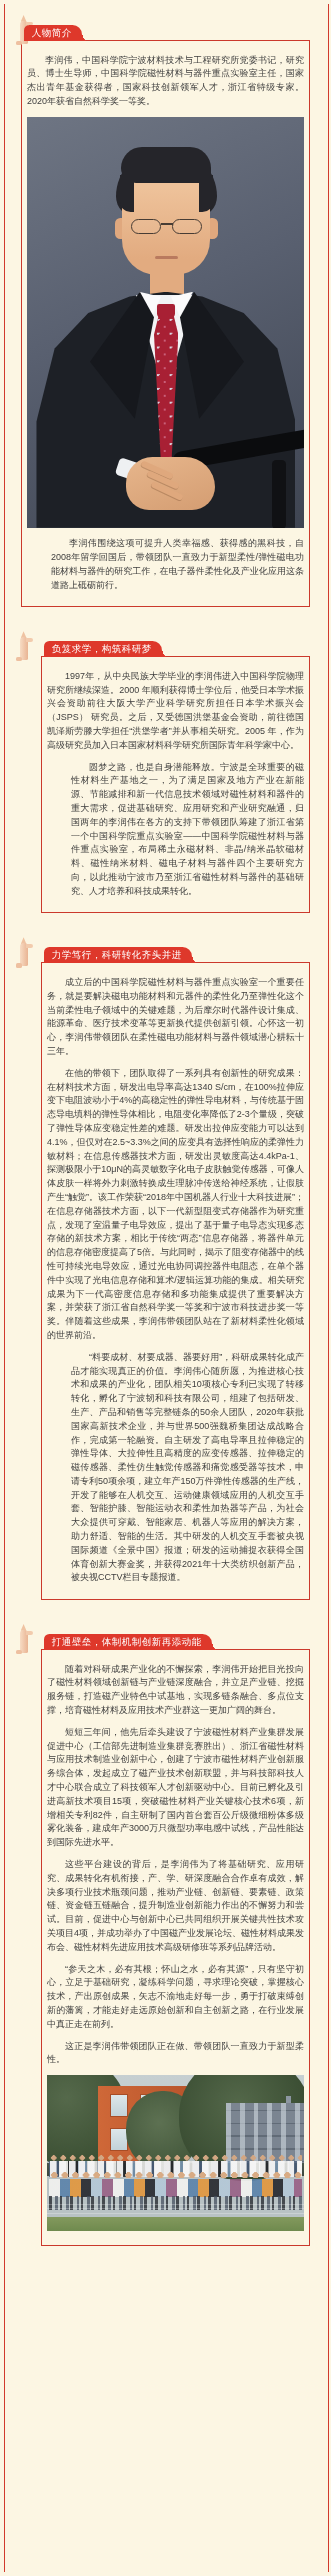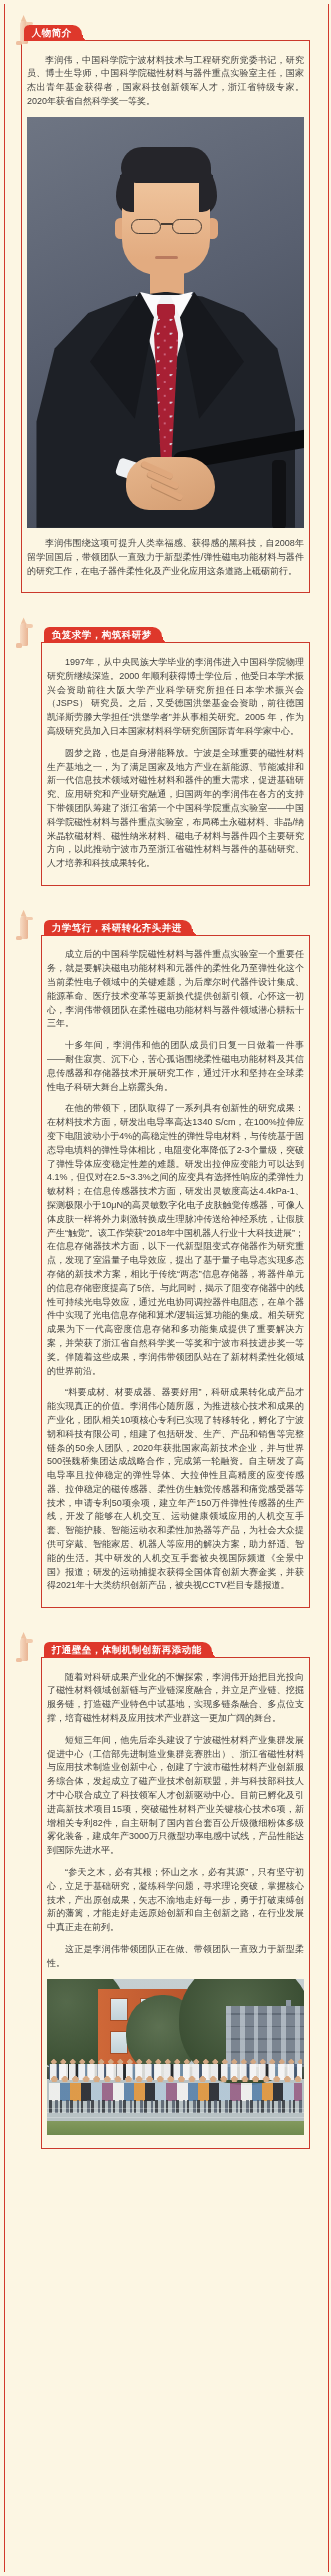--- a/index.html
+++ b/index.html
@@ -24,38 +24,38 @@
     background:linear-gradient(90deg,#f7dcc4,#eab globalization,#eab globalization); background:linear-gradient(90deg,#f7dcc4,#e9b493); border-radius:3.7px 3.7px 1.6px 1.6px; }
   .tower .t-tip { position:absolute; left:8.5px; top:0.5px; width:5.8px; height:6.9px; background:#efc3a2;
     clip-path:polygon(50% 0,100% 100%,0 100%); }
   .tower .t-arm { position:absolute; left:14.3px; top:7.4px; width:6.4px; height:3.7px; background:#f2cbad; border-radius:0 3.2px 3.2px 0; }
   .tower .t-base { position:absolute; left:4.2px; top:26.5px; width:5.3px; height:4.2px; background:#eec0a0; border-radius:1.6px; }
 
   .badge {
     position:relative; display:inline-block; z-index:2;
     margin-left:3.7px; margin-bottom:-1.1px;
     background:#de382b; color:#fff;
-    font-size:9.5px; font-weight:bold; letter-spacing:0.5px;
+    font-size:9.5px; font-weight:normal; letter-spacing:0.5px;
     line-height:16px; padding:0 10.6px 0 7.4px;
     border-radius:5.3px 9.5px 0 0;
   }
   .badge::after {
     content:""; position:absolute; right:-6.4px; bottom:0; width:6.4px; height:6.4px;
     background:radial-gradient(circle at 100% 0, rgba(222,56,43,0) 6.1px, #de382b 6.4px);
   }
 
   .box {
     position:relative; border:1.1px solid #cb392c;
     padding:12.7px 5.3px 13.8px 5.3px; background:transparent;
   }
   .box p {
     font-size:9px; line-height:13.8px; text-indent:2em;
     text-align:justify; margin:0 0 8px 0; color:#3e3e3e;
   }
-  .box p:last-child { margin-bottom:0; }
+  .box p:last-child { margin-bottom:0;margin-left:24px; }
 
   .photo { position:relative; width:100%; overflow:hidden; }
   .photo.portrait { height:411px; margin:4.2px 0 9.5px 0;
     background:linear-gradient(155deg,#6e7583 0%,#596070 45%,#3f4552 100%); }
   .photo.group { height:156px; margin:4.2px 0 0 0; background:linear-gradient(#c6cfd1,#b8c2c4 60%); }
 
   
   .p-hairback { position:absolute; left:89px; top:31px; width:101px; height:69px; background:#25252a; border-radius:50px 50px 21px 21px; }
   .p-ear { position:absolute; top:101px; width:11.7px; height:21px; background:#e0a87e; border-radius:5.3px; }
   .p-ear.l { left:88px; } .p-ear.r { left:179px; }
@@ -202,37 +202,37 @@
   <div class="section next">
     <div class="tower">
       <div class="t-tip"></div>
         <div class="t-body"></div>
         <div class="t-arm"></div>
         <div class="t-base"></div>
     </div>
     <div class="badge">力学笃行，科研转化齐头并进</div>
     <div class="box">
       <p>成立后的中国科学院磁性材料与器件重点实验室一个重要任务，就是要解决磁电功能材料和元器件的柔性化乃至弹性化这个当前柔性电子领域中的关键难题，为后摩尔时代器件设计集成、能源革命、医疗技术变革等更新换代提供创新引领。心怀这一初心，李润伟带领团队在柔性磁电功能材料与器件领域潜心耕耘十三年。</p>
-      <p>十多年间，李润伟和他的团队成员们日复一日做着一件事——耐住寂寞、沉下心，苦心孤诣围绕柔性磁电功能材料及其信息传感器和存储器技术开展研究工作，通过汗水和坚持在全球柔性电子科研大舞台上崭露头角。</p>
       <p>在他的带领下，团队取得了一系列具有创新性的研究成果：在材料技术方面，研发出电导率高达1340 S/cm，在100%拉伸应变下电阻波动小于4%的高稳定性的弹性导电材料，与传统基于固态导电填料的弹性导体相比，电阻变化率降低了2-3个量级，突破了弹性导体应变稳定性差的难题。研发出拉伸应变能力可以达到4.1%，但仅对在2.5~3.3%之间的应变具有选择性响应的柔弹性力敏材料；在信息传感器技术方面，研发出灵敏度高达4.4kPa-1、探测极限小于10μN的高灵敏数字化电子皮肤触觉传感器，可像人体皮肤一样将外力刺激转换成生理脉冲传送给神经系统，让假肢产生“触觉”。该工作荣获“2018年中国机器人行业十大科技进展”；在信息存储器技术方面，以下一代新型阻变式存储器作为研究重点，发现了室温量子电导效应，提出了基于量子电导态实现多态存储的新技术方案，相比于传统“两态”信息存储器，将器件单元的信息存储密度提高了5倍。与此同时，揭示了阻变存储器中的线性可持续光电导效应，通过光电协同调控器件电阻态，在单个器件中实现了光电信息存储和算术/逻辑运算功能的集成。相关研究成果为下一代高密度信息存储和多功能集成提供了重要解决方案，并荣获了浙江省自然科学奖一等奖和宁波市科技进步奖一等奖。伴随着这些成果，李润伟带领团队站在了新材料柔性化领域的世界前沿。</p>
       <p>“料要成材、材要成器、器要好用”，科研成果转化成产品才能实现真正的价值。李润伟心随所愿，为推进核心技术和成果的产业化，团队相关10项核心专利已实现了转移转化，孵化了宁波韧和科技有限公司，组建了包括研发、生产、产品和销售等完整链条的50余人团队，2020年获批国家高新技术企业，并与世界500强魏桥集团达成战略合作，完成第一轮融资。自主研发了高电导率且拉伸稳定的弹性导体、大拉伸性且高精度的应变传感器、拉伸稳定的磁传感器、柔性仿生触觉传感器和痛觉感受器等技术，申请专利50项余项，建立年产150万件弹性传感器的生产线，开发了能够在人机交互、运动健康领域应用的人机交互手套、智能护膝、智能运动衣和柔性加热器等产品，为社会大众提供可穿戴、智能家居、机器人等应用的解决方案，助力舒适、智能的生活。其中研发的人机交互手套被央视国际频道《全景中国》报道；研发的运动捕捉衣获得全国体育创新大赛金奖，并获得2021年十大类纺织创新产品，被央视CCTV栏目专题报道。</p>
     </div>
   </div>
 
   <div class="section next">
     <div class="tower">
       <div class="t-tip"></div>
         <div class="t-body"></div>
         <div class="t-arm"></div>
         <div class="t-base"></div>
     </div>
     <div class="badge">打通壁垒，体制机制创新再添动能</div>
     <div class="box">
       <p>随着对科研成果产业化的不懈探索，李润伟开始把目光投向了磁性材料领域创新链与产业链深度融合，并立足产业链、挖掘服务链，打造磁产业特色中试基地，实现多链条融合、多点位支撑，培育磁性材料及应用技术产业群这一更加广阔的舞台。</p>
       <p>短短三年间，他先后牵头建设了宁波磁性材料产业集群发展促进中心（工信部先进制造业集群竞赛胜出）、浙江省磁性材料与应用技术制造业创新中心，创建了宁波市磁性材料产业创新服务综合体，发起成立了磁产业技术创新联盟，并与科技部科技人才中心联合成立了科技领军人才创新驱动中心。目前已孵化及引进高新技术项目15项，突破磁性材料产业关键核心技术6项，新增相关专利82件，自主研制了国内首台套百公斤级微细粉体多级雾化装备，建成年产3000万只微型功率电感中试线，产品性能达到国际先进水平。</p>
+      <p>这些平台建设的背后，是李润伟为了将基础研究、应用研究、成果转化有机衔接，产、学、研深度融合合作卓有成效，解决多项行业技术瓶颈问题，推动产业链、创新链、要素链、政策链、资金链五链融合，提升制造业创新能力作出的不懈努力和尝试。目前，促进中心与创新中心已共同组织开展关键共性技术攻关项目4项，并成功举办了中国磁产业发展论坛、磁性材料成果发布会、磁性材料先进应用技术高级研修班等系列品牌活动。</p>
       <p>“参天之木，必有其根；怀山之水，必有其源”，只有坚守初心，立足于基础研究，凝练科学问题，寻求理论突破，掌握核心技术，产出原创成果，矢志不渝地走好每一步，勇于打破束缚创新的藩篱，才能走好走远原始创新和自主创新之路，在行业发展中真正走在前列。</p>
       <p>这正是李润伟带领团队正在做、带领团队一直致力于新型柔性。</p>
       <div class="photo group">
         <div class="g-tree t1"></div>
         <div class="g-bld-o">
           <div class="g-win w1"></div>
             <div class="g-win w2"></div>
             <div class="g-win w3"></div>
             <div class="g-win w4"></div>
         </div>

